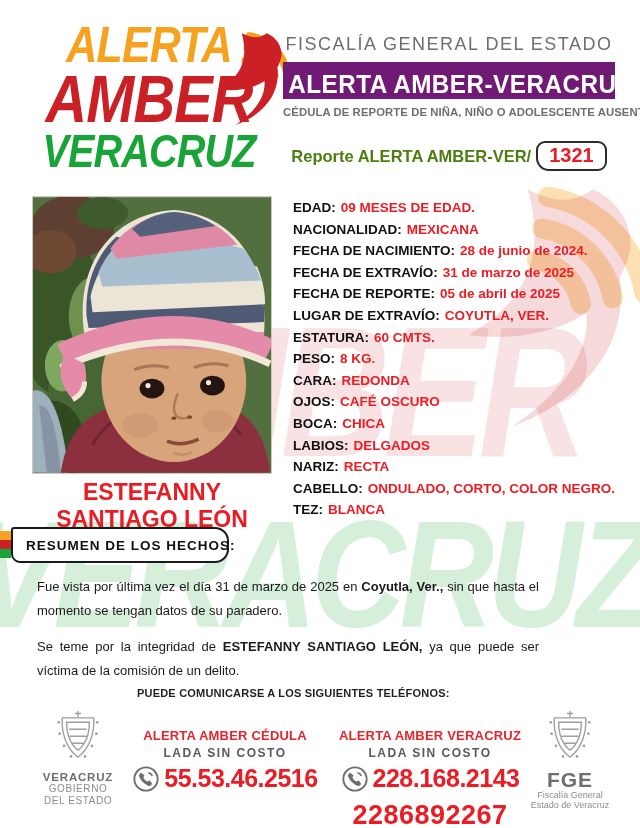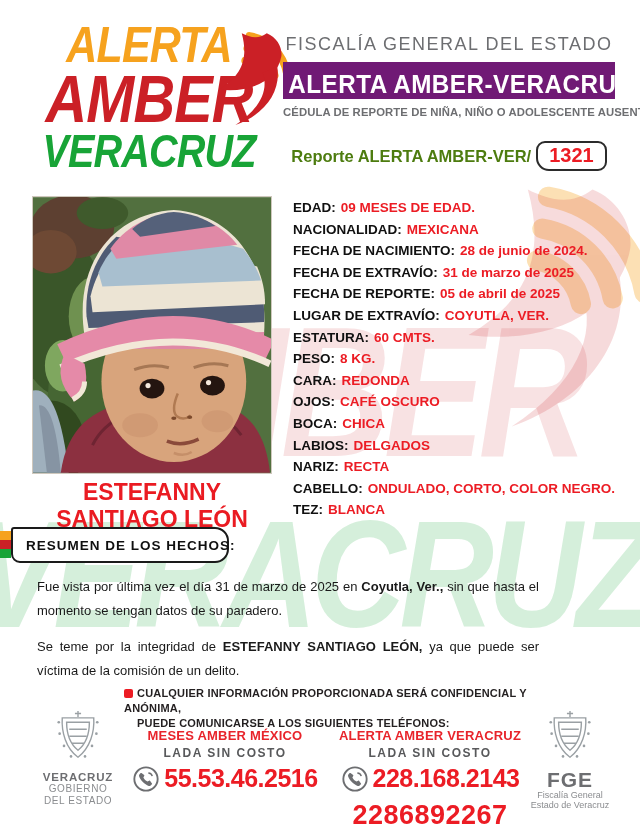--- a/index.html
+++ b/index.html
@@ -227,21 +227,20 @@
   <div class="res-box">
     <span class="res-box-text">RESUMEN DE LOS HECHOS:</span>
   </div>
 
   <div class="summary">
     <p><span>Fue vista por última vez el día 31 de marzo de 2025 en </span><b>Coyutla, Ver.,</b><span> sin que hasta el momento se tengan datos de su paradero.</span></p>
     <p><span>Se teme por la integridad de </span><b>ESTEFANNY SANTIAGO LEÓN,</b><span> ya que puede ser víctima de la comisión de un delito.</span></p>
   </div>
 
   <div class="notice">
-    <div><span class="bullet"></span><span>CUALQUIER INFORMACIÓN PROPORCIONADA SERÁ CONFIDENCIAL Y ANÓNIMA,</span></div>
     <div class="l2">PUEDE COMUNICARSE A LOS SIGUIENTES TELÉFONOS:</div>
   </div>
 
   <div class="fblock vz-block">
     <svg class="crest" viewBox="0 0 60 64">
       <g stroke="#9aa0a4" fill="none" stroke-width="1.6">
         <path d="M30 1 v7 M26.5 4 h7"></path>
         <path d="M12 9 h36 c1 16 -4 34 -18 45 C16 44 11 25 12 9 Z"></path>
         <path d="M17 14 h26 c0 12 -3 24 -13 32 c-10 -8 -13 -20 -13 -32 Z"></path>
         <path d="M20 22 h20 M20 30 h20 M23 38 h14"></path>
@@ -256,21 +255,21 @@
         <circle cx="22" cy="53" r="1.5"></circle>
           <circle cx="38" cy="53" r="1.5"></circle>
       </g>
     </svg>
     <div class="org-name">VERACRUZ</div>
     <div class="org-line">GOBIERNO</div>
     <div class="org-line">DEL ESTADO</div>
   </div>
 
   <div class="fblock mx-block">
-    <div class="ph-title">MESES AMBER MÉXICO</div>
+    <div class="ph-title">ALERTA AMBER CÉDULA</div>
     <div class="ph-sub">LADA SIN COSTO</div>
     <div class="ph-row">
       <svg class="ph-icon" viewBox="0 0 30 30">
         <circle cx="15" cy="15" r="12.5" fill="#ffffff" stroke="#6d6e71" stroke-width="2"></circle>
         <path fill="#6d6e71" d="M10.2 8.6 l2.8 2.1 c.3 .2 .4 .6 .2 .9 l-1 1.8 c1 2 2.4 3.4 4.4 4.4 l1.8 -1 c.3 -.2 .7 -.1 .9 .2 l2.1 2.8 c.2 .3 .2 .7 -.1 .9 l-1.6 1.4 c-.5 .4 -1.2 .5 -1.8 .3 C13.6 21 9 16.4 7.6 12.1 c-.2 -.6 -.1 -1.3 .3 -1.8 l1.4 -1.6 c.2 -.3 .7 -.3 .9 -.1 Z"></path>
         <path d="M17.5 8.5 q3.5 .2 4.2 3.4" stroke="#6d6e71" fill="none" stroke-width="1.5"></path>
       </svg>
       <span class="ph-num">55.53.46.2516</span>
     </div>
   </div>

